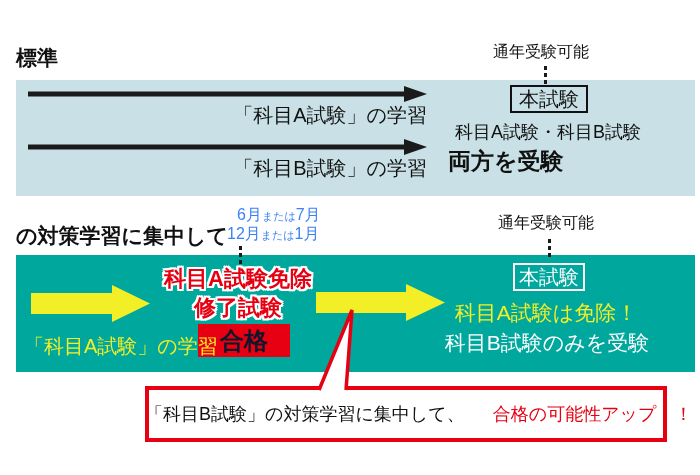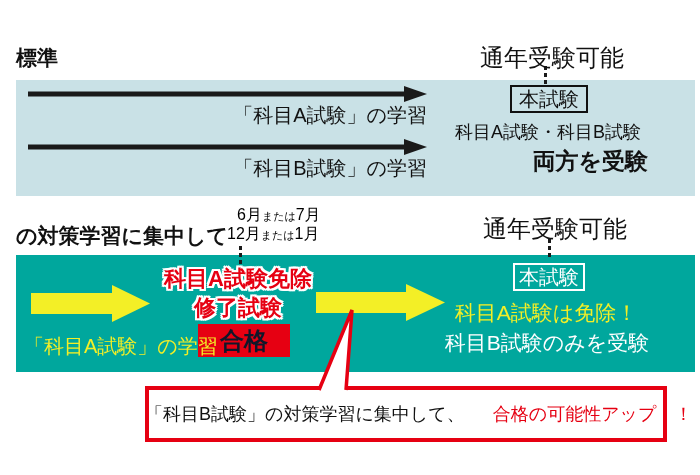--- a/index.html
+++ b/index.html
@@ -6,27 +6,27 @@
   #stage{
     position:relative;width:700px;height:475px;background:#fff;overflow:hidden;
     font-family:"Liberation Sans","DejaVu Sans",sans-serif;color:#111;
   }
   .abs{position:absolute;white-space:nowrap;}
   .heading{font-weight:bold;font-size:21px;color:#111;}
   .panel{position:absolute;}
   #standard-panel{left:16px;top:80px;width:679px;height:116px;background:var(--panel_blue,#c9e1e6);}
   #ohara-panel{left:16px;top:255px;width:679px;height:117px;background:var(--panel_teal,#00a79d);}
   .track-label{font-size:20px;color:#111;text-align:right;}
-  .note{font-size:24px;color:#111;text-align:center;}
+  .note{font-size:16px;color:#111;text-align:center;}
   .exam-box{box-sizing:border-box;text-align:center;font-size:20px;}
   #exam-box-top{left:510px;top:85px;width:78px;height:28px;border:2px solid #111;line-height:24px;color:#111;}
   #exam-box-bottom{left:513px;top:263px;width:72px;height:28px;border:2px solid #fff;line-height:24px;color:#fff;}
   #exam-detail-1{left:448px;top:120px;width:200px;text-align:center;font-size:18px;}
-  #exam-detail-2{left:448px;top:146px;width:200px;text-align:right;font-size:23px;font-weight:bold;}
-  .date-line{color:#000000;}
+  #exam-detail-2{left:448px;top:146px;width:200px;text-align:left;font-size:23px;font-weight:bold;}
+  .date-line{color:#3b82f6;}
   .date-line .num{font-size:16px;}
   .date-line .mid{font-size:11px;}
   .outline-red{
     color:var(--red,#e60012);font-weight:bold;text-align:center;
     text-shadow:-2px -2px 0 #fff,2px -2px 0 #fff,-2px 2px 0 #fff,2px 2px 0 #fff,
                 -2px 0 0 #fff,2px 0 0 #fff,0 -2px 0 #fff,0 2px 0 #fff;
   }
   #exemption-1{left:158px;top:264px;width:160px;font-size:22px;}
   #exemption-2{left:158px;top:293px;width:160px;font-size:22px;}
   #pass-badge{left:198px;top:324px;width:92px;height:33px;background:var(--red,#e60012);

